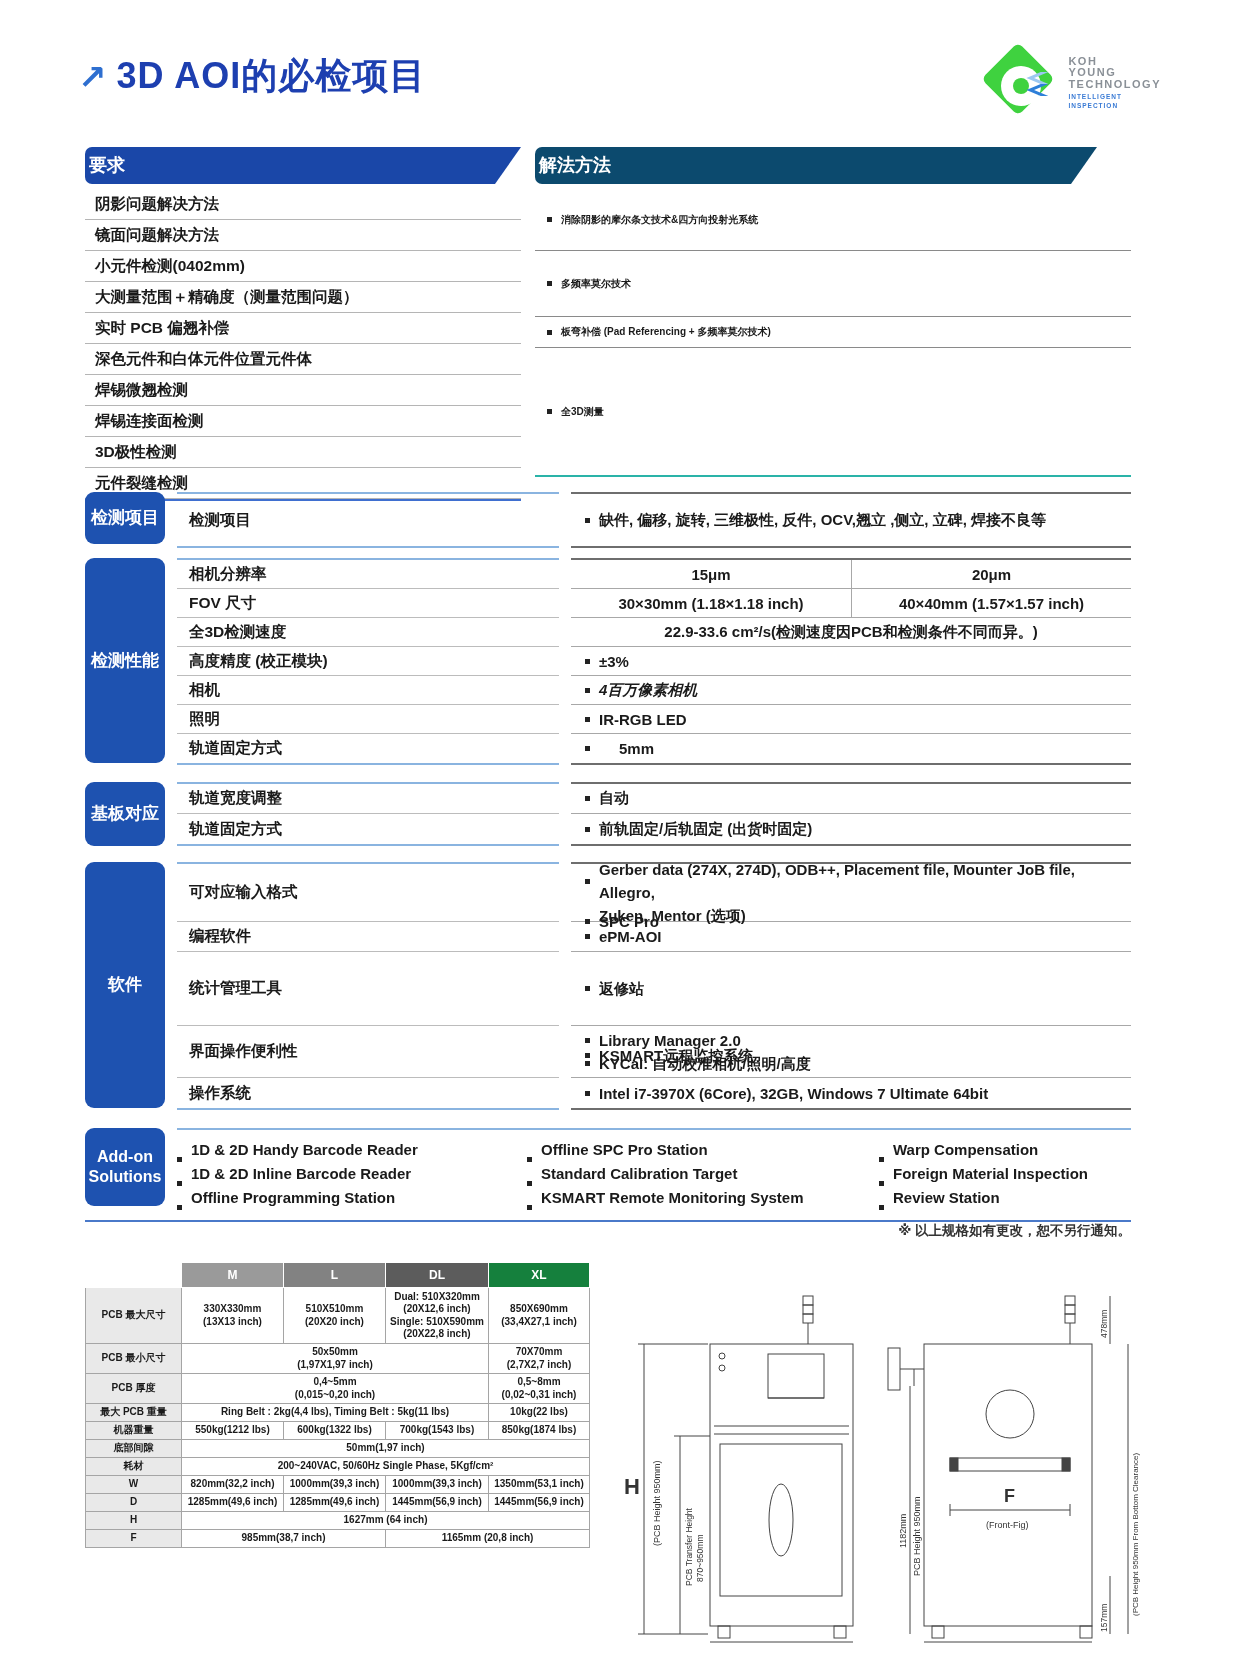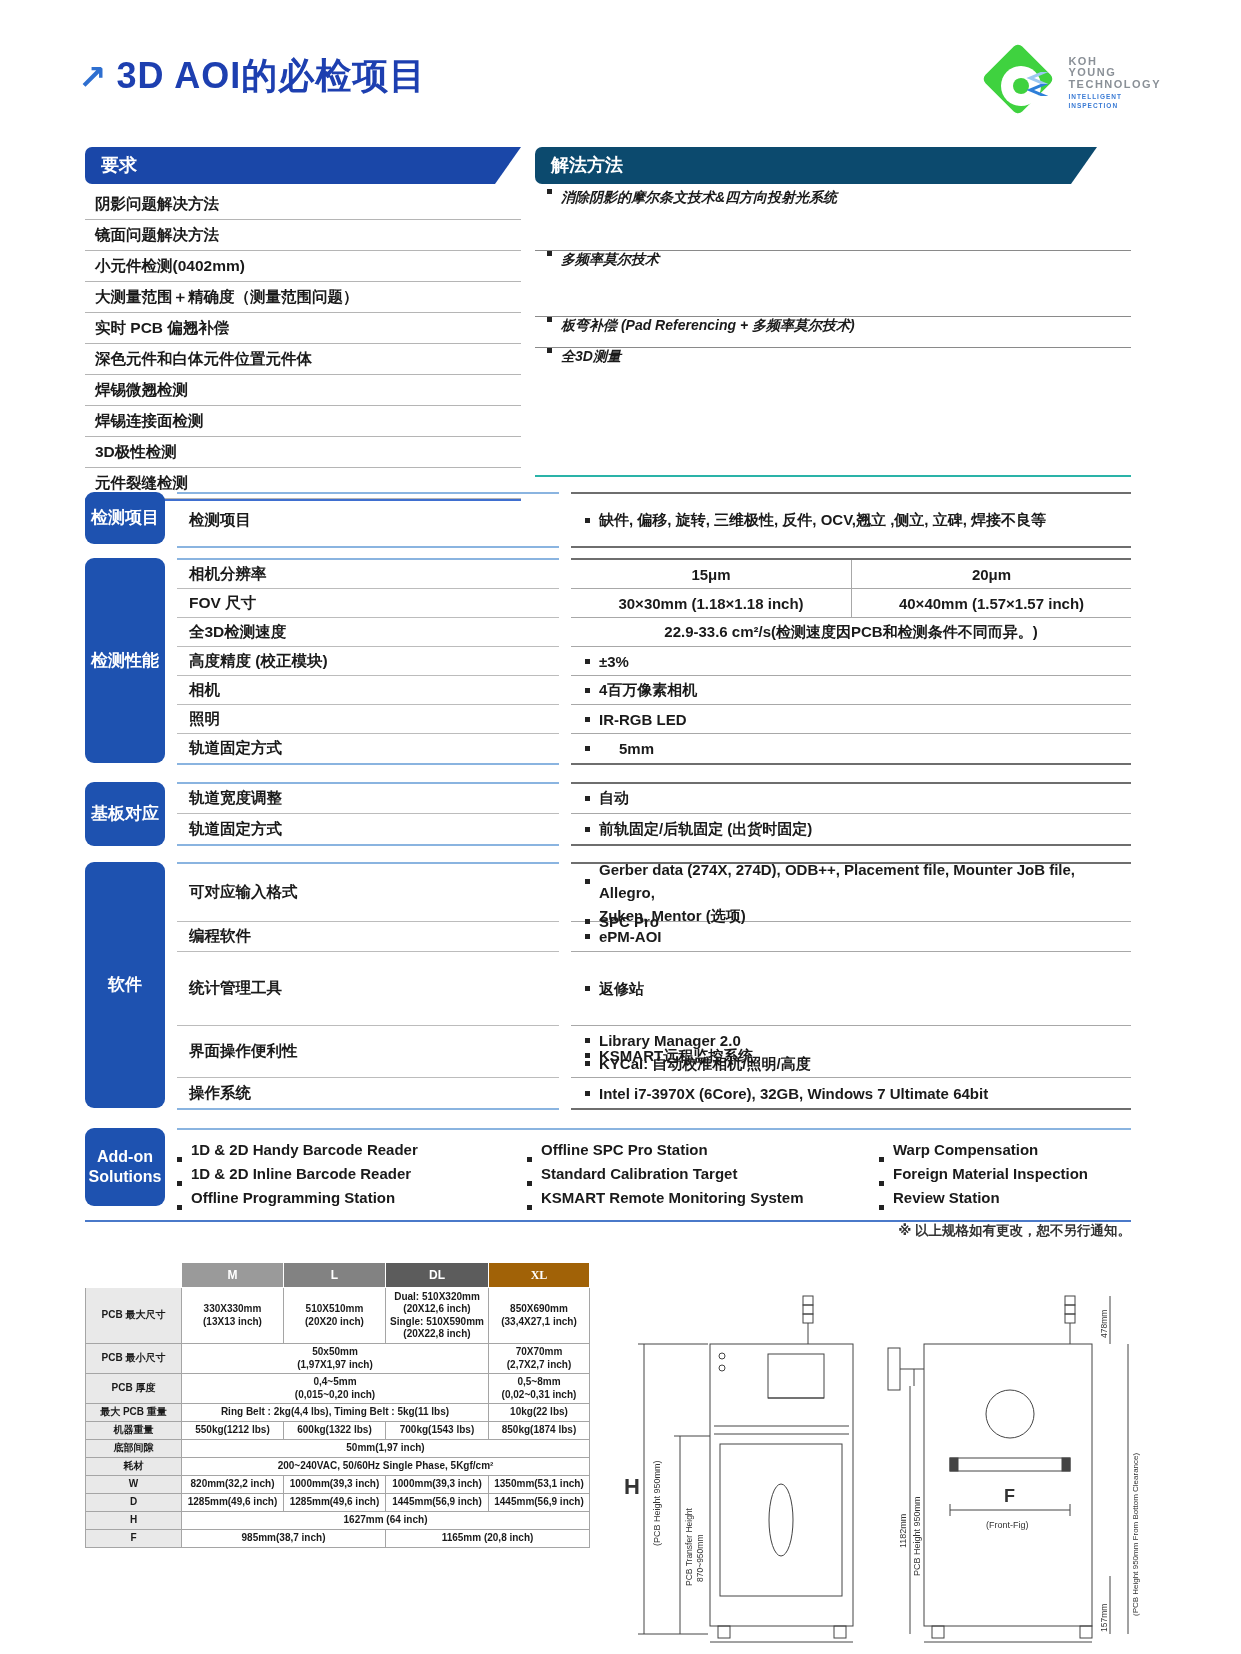--- a/index.html
+++ b/index.html
@@ -22,30 +22,30 @@
   .logo-chev2{position:absolute;left:52px;top:44px;width:22px;height:12px;background:#2e7fd9;
               clip-path:polygon(100% 0,35% 50%,100% 100%,65% 100%,0 50%,65% 0);}
   .logo-text{line-height:1.05;}
   .logo-name{font-size:11px;font-weight:bold;color:#8a9097;letter-spacing:1.5px;}
   .logo-sub{font-size:6.5px;font-weight:bold;color:#3a7bd5;letter-spacing:1px;margin-top:3px;line-height:1.3;}
 
   
   .reqsol{position:absolute;top:147px;left:85px;width:1046px;display:grid;
           grid-template-columns:436px 596px;column-gap:14px;}
   .banner{height:37px;line-height:37px;color:#fff;font-size:18px;font-weight:bold;
-          padding-left:16px;box-sizing:border-box;margin-bottom:5px;
+          padding-left:4px;box-sizing:border-box;margin-bottom:5px;
           clip-path:polygon(0 0,100% 0,calc(100% - 26px) 100%,0 100%);border-radius:7px 0 0 7px;}
   .banner.blue{background:#1a47a8;}
   .banner.teal{background:#0c4a6e;width:562px;}
   .req-row{height:30px;line-height:30px;border-bottom:1px solid #b5b5b5;
            font-size:15.5px;font-weight:bold;padding-left:10px;}
   .req-rows{border-bottom:2px solid #3f6fd0;}
   .sol-col{position:relative;}
-  .sol-block{display:flex;padding-left:12px;box-sizing:border-box;
-             font-size:14px;font-weight:bold;font-style:italic;}
+  .sol-block{display:flex;align-items:center;padding-left:12px;box-sizing:border-box;
+             font-size:10px;font-weight:bold;}
   .sq{flex:0 0 auto;width:5px;height:5px;background:#222;margin-right:9px;}
   .sol-b1{height:62px;border-bottom:1.5px solid #8a8a8a;}
   .sol-b2{height:66px;border-bottom:1.5px solid #8a8a8a;}
   .sol-b3{height:31px;border-bottom:1.5px solid #8a8a8a;}
   .sol-b4{height:129px;border-bottom:2px solid #2ab3a8;}
 
   
   .section{position:absolute;left:85px;display:grid;grid-template-columns:80px 382px 560px;
            column-gap:12px;}
   .sec-box{background:#1e52b0;border-radius:9px;color:#fff;font-weight:bold;font-size:17px;
@@ -72,21 +72,21 @@
 
   .note{position:absolute;top:1222px;right:110px;font-size:13.5px;font-weight:bold;color:#333;}
 
   
   .spec-wrap{position:absolute;top:1262px;left:85px;width:504px;}
   table.spec{border-collapse:collapse;width:504px;table-layout:fixed;}
   table.spec td,table.spec th{border:1px solid #a5a5a5;font-size:10px;font-weight:bold;
         text-align:center;vertical-align:middle;padding:2px 1px;line-height:1.25;}
   table.spec th{color:#fff;font-size:12px;border-color:#fff;height:20px;}
   th.h-blank{background:#fff;border:none;}
-  th.h-m{background:#9a9a9a;} th.h-l{background:#828282;} th.h-dl{background:#5c5c5c;} th.h-xl{background:#a16207;font-family:Liberation Serif, serif;}
+  th.h-m{background:#9a9a9a;} th.h-l{background:#828282;} th.h-dl{background:#5c5c5c;} th.h-xl{background:#15803d;}
   td.rowlbl{background:#e9e9e9;font-size:10.5px;}
   col.c-lbl{width:96px;} col.c-m{width:102px;} col.c-l{width:102px;} col.c-dl{width:103px;} col.c-xl{width:101px;}
   .tall{height:56px;} .mid{height:30px;} .short{height:18px;}
 
   
   .diagrams{position:absolute;left:618px;top:1286px;width:545px;height:360px;}
   svg text{font-family:"Liberation Sans",sans-serif;}
 </style>
 </head>
 <body>
@@ -192,21 +192,21 @@
         <div class="cell">30×30mm (1.18×1.18 inch)</div>
         <div class="cell">40×40mm (1.57×1.57 inch)</div>
       </div>
       <div class="val-row val-center" style="height:29px;">
         <span>22.9-33.6 cm²/s(检测速度因PCB和检测条件不同而异。)</span>
       </div>
       <div class="val-row" style="height:29px;">
         <span class="sq"></span>
         <span>±3%</span>
       </div>
-      <div class="val-row" style="height:29px;">
+      <div class="val-row" style="height:29px;font-style:italic;">
         <span class="sq"></span>
         <span>4百万像素相机</span>
       </div>
       <div class="val-row" style="height:29px;">
         <span class="sq"></span>
         <span>IR-RGB LED</span>
       </div>
       <div class="val-row" style="height:29px;gap:20px;">
         <span class="sq"></span>
         <span>5mm</span>

